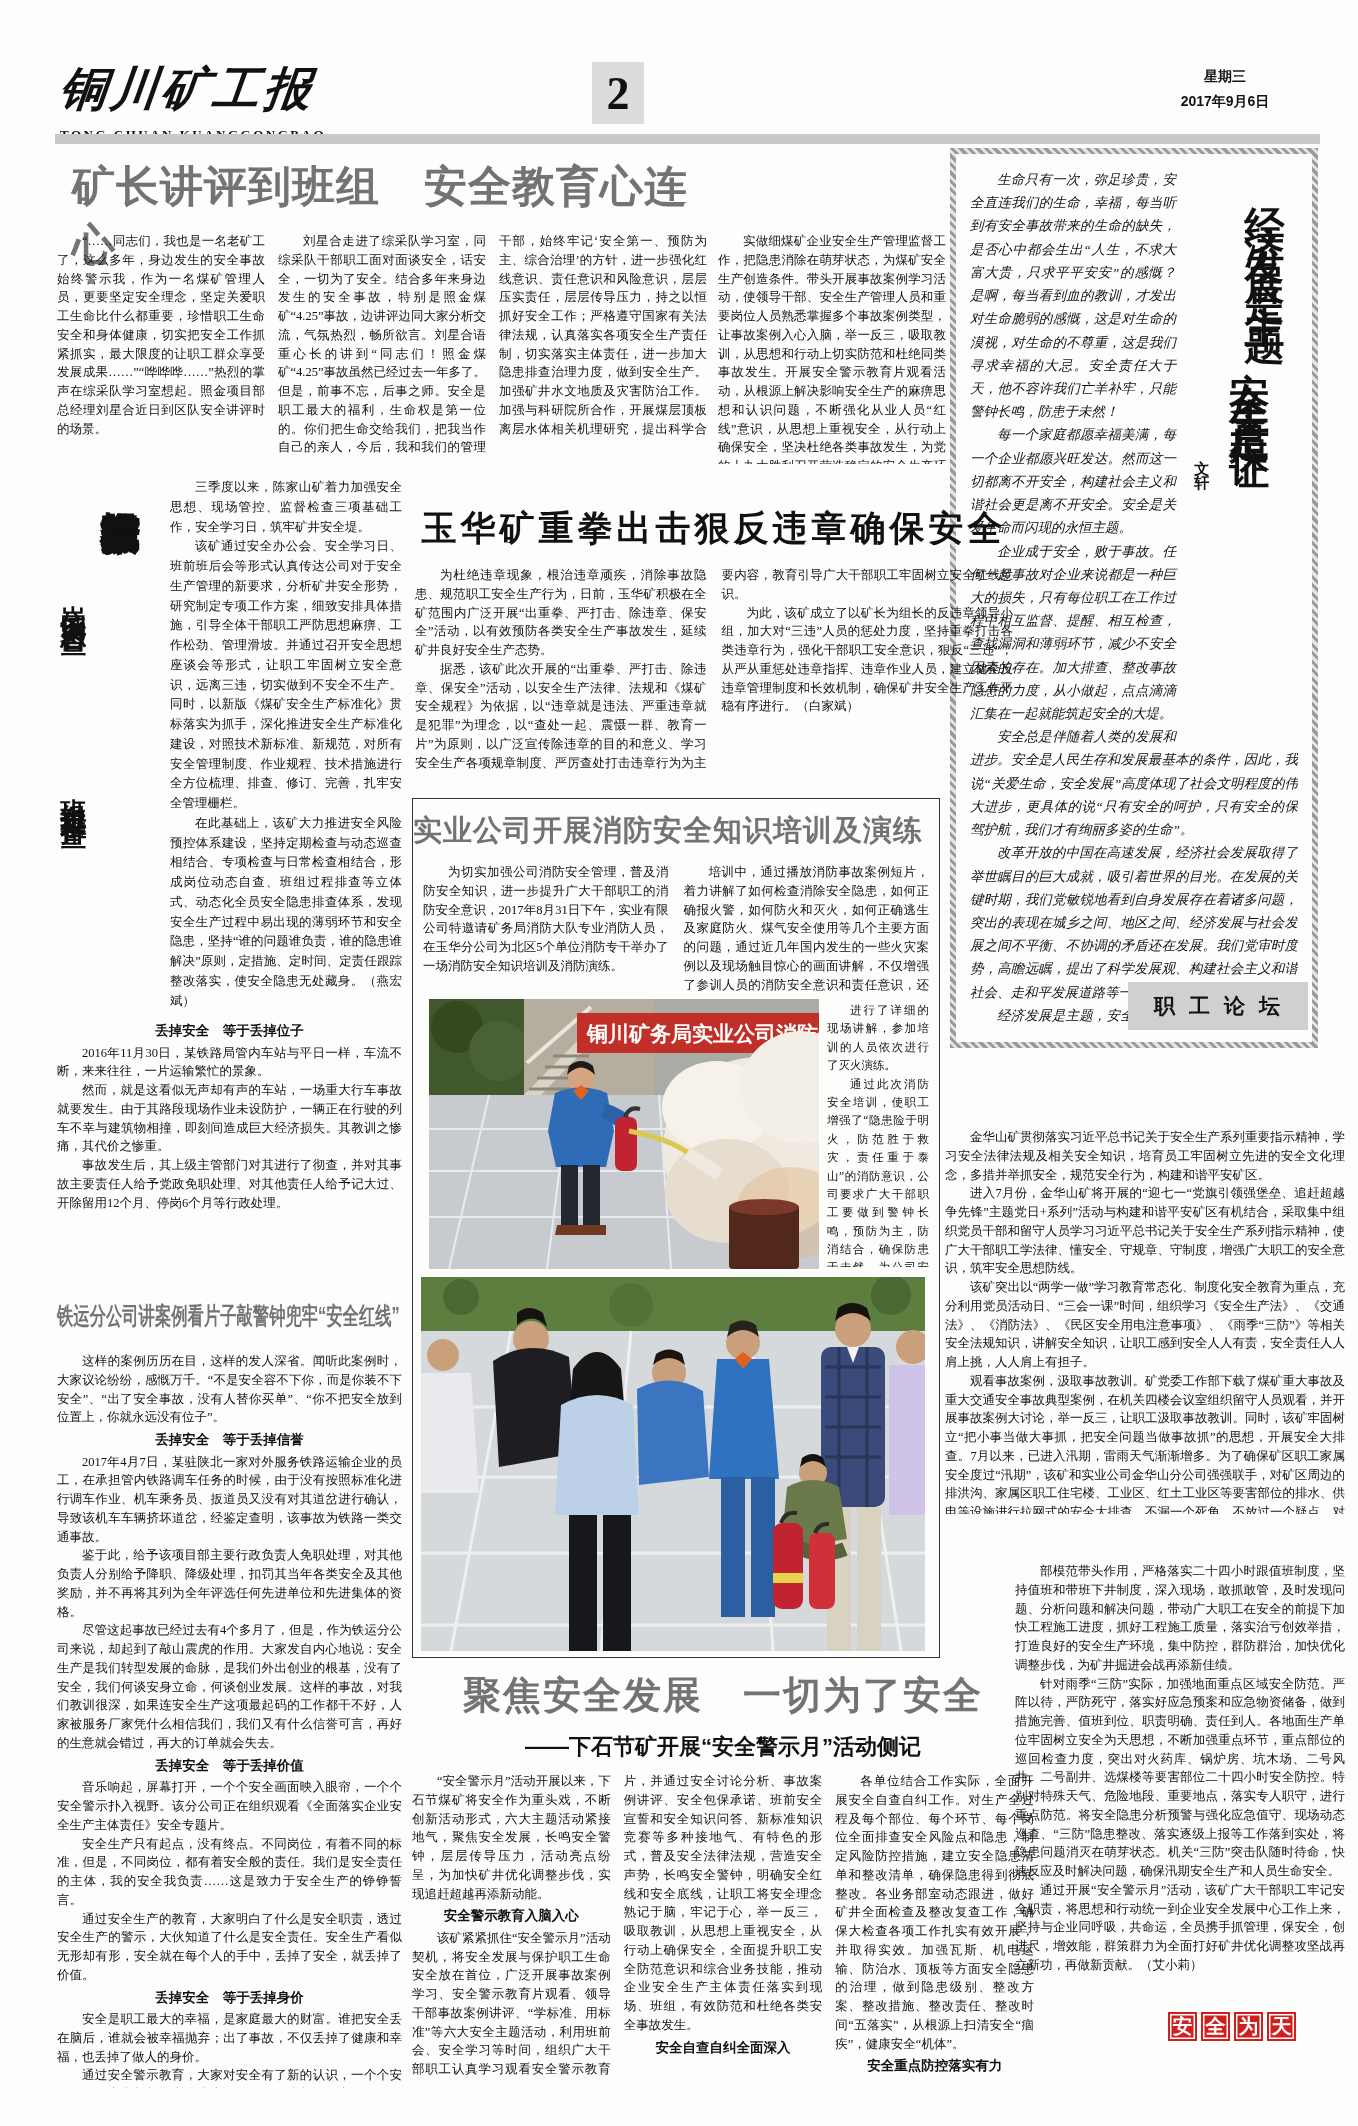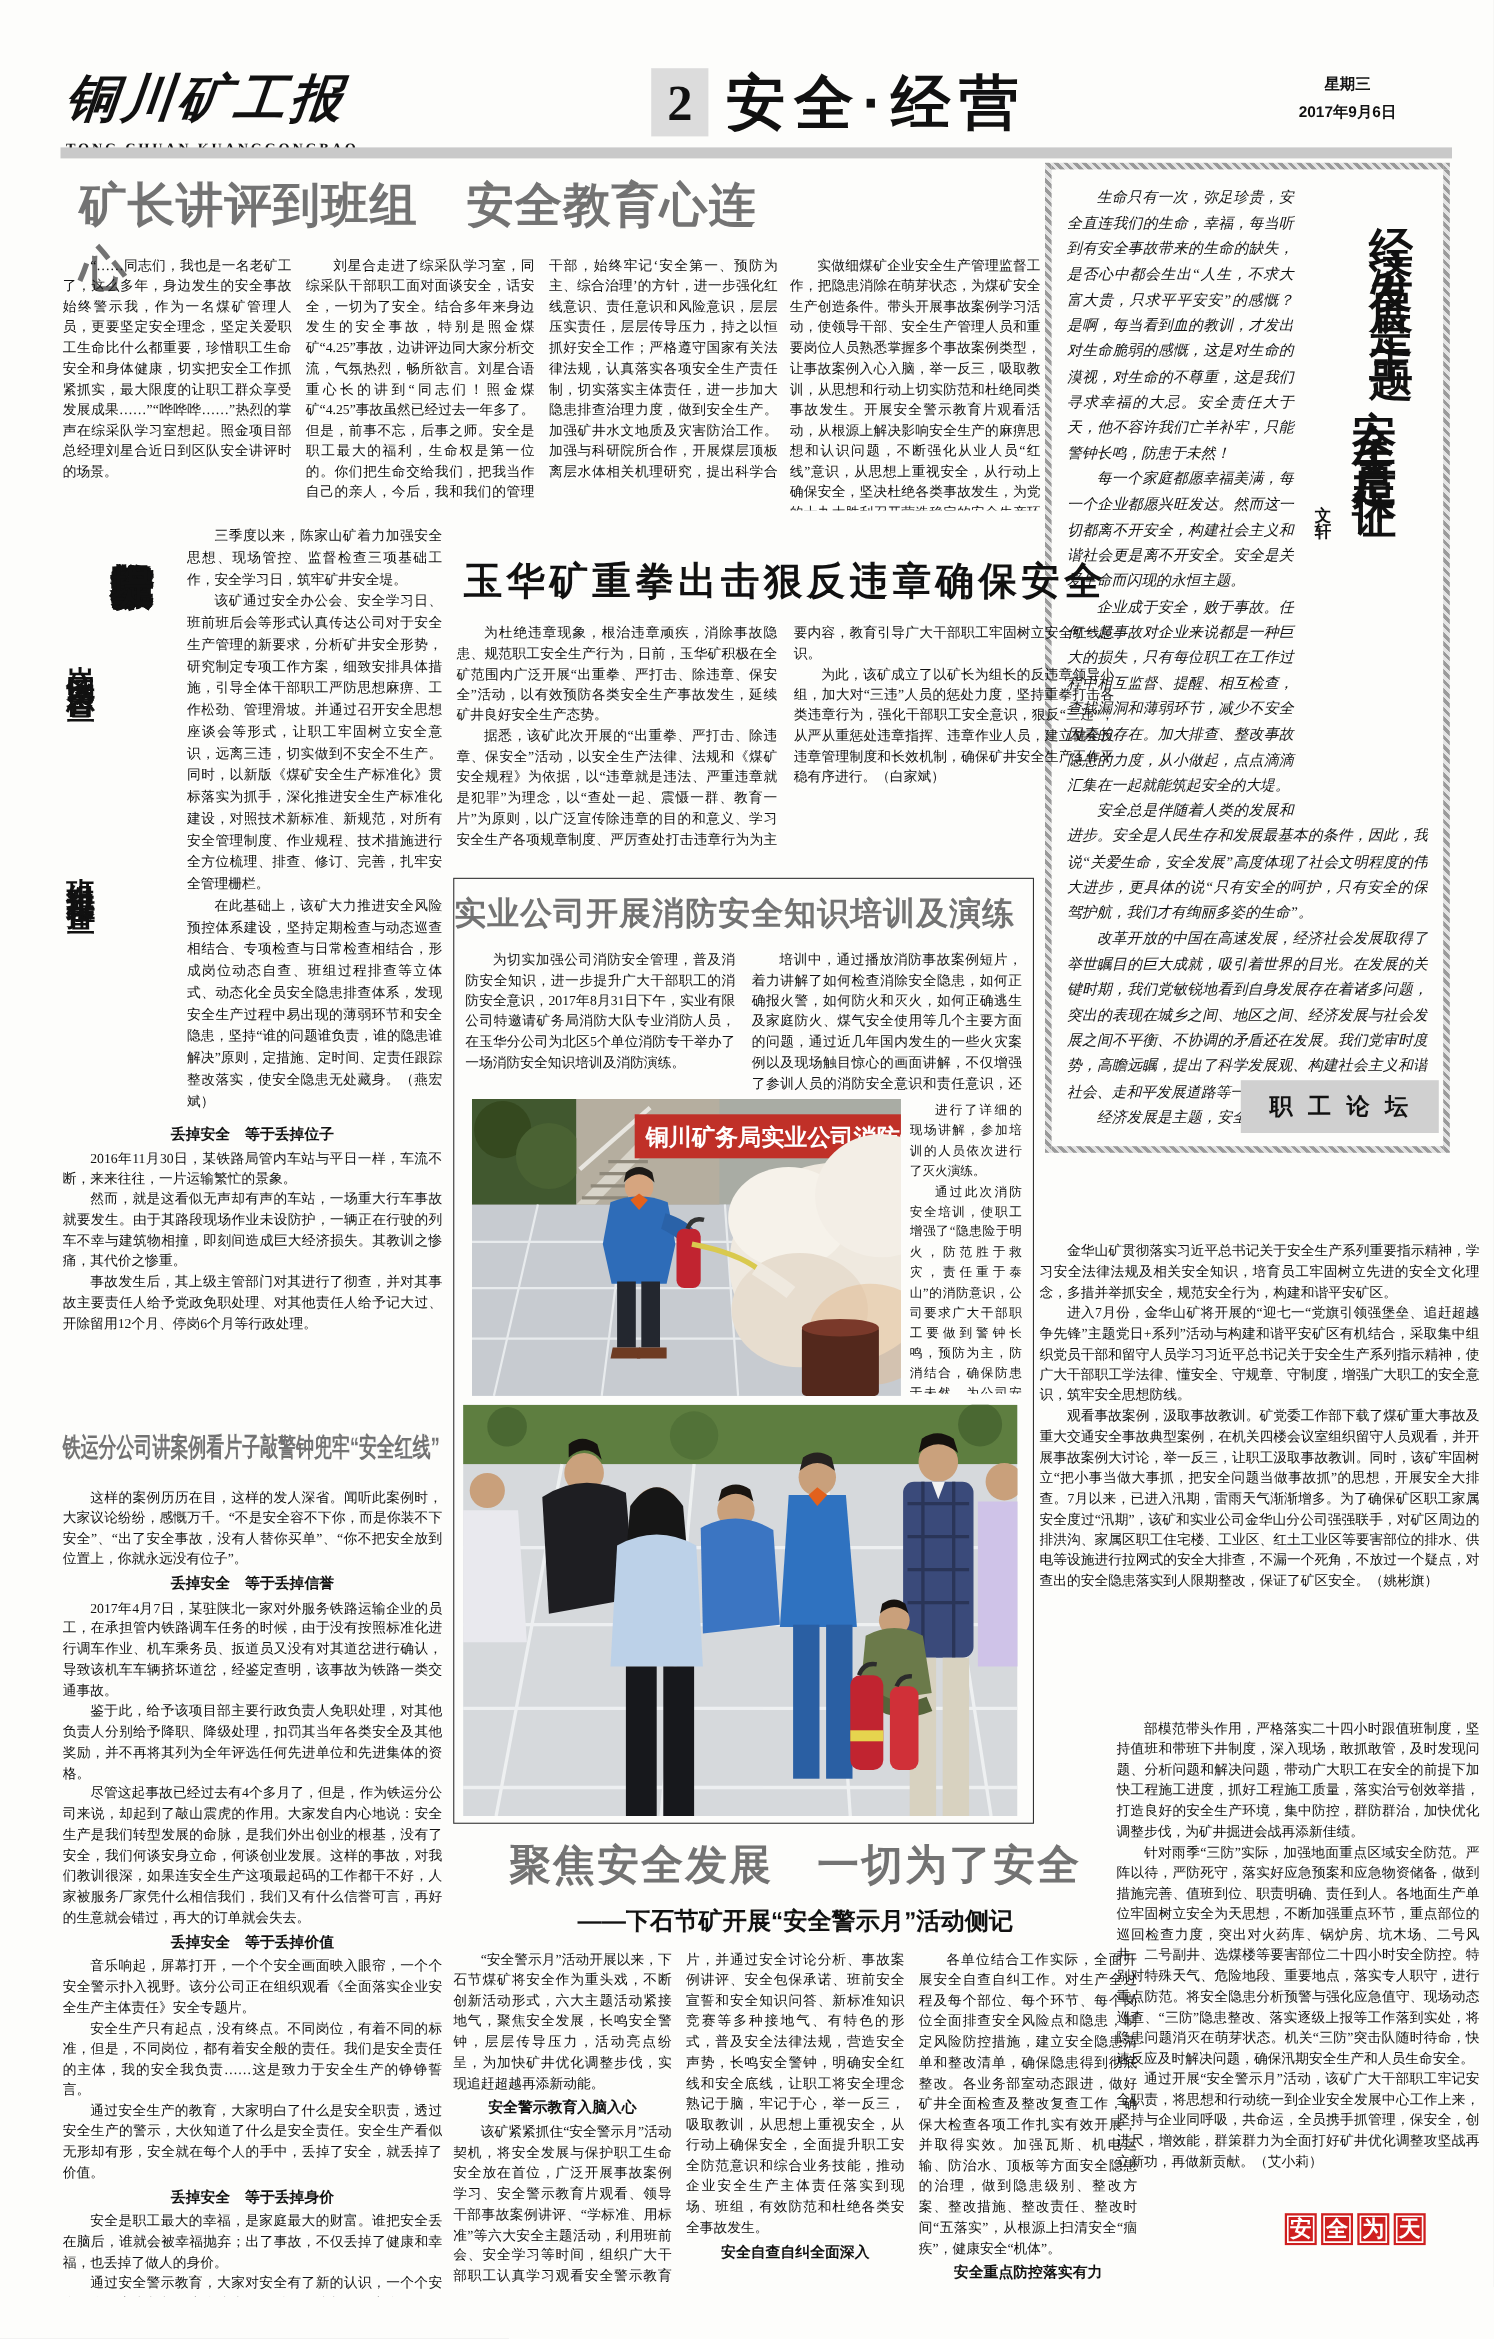--- a/index.html
+++ b/index.html
@@ -54,21 +54,20 @@
 </head>
 <body>
 
 <div class="page">
 
   <div class="abs" style="left:60px;top:58px;">
     <div class="logo">铜川矿工报</div>
     <div class="pinyin">TONG CHUAN KUANGGONGBAO</div>
   </div>
   <div class="abs pagenum" style="left:592px;top:62px;">2</div>
-  <div class="abs section-title" style="left:660px;top:58px;">安全·经营</div>
   <div class="abs dateline" style="left:1130px;top:64px;width:190px;">
     <div>星期三</div>
     <div>2017年9月6日</div>
   </div>
   <div class="abs hdr-bar" style="left:55px;top:134px;width:1265px;height:10px;"></div>
 
   <div class="abs headline h-main" style="left:72px;top:158px;width:650px;">矿长讲评到班组　安全教育心连心</div>
   <div class="abs copy cols3" style="left:57px;top:232px;width:650px;height:232px;">
       <p>“……同志们，我也是一名老矿工了，这么多年，身边发生的安全事故始终警示我，作为一名煤矿管理人员，更要坚定安全理念，坚定关爱职工生命比什么都重要，珍惜职工生命安全和身体健康，切实把安全工作抓紧抓实，最大限度的让职工群众享受发展成果……”“哗哗哗……”热烈的掌声在综采队学习室想起。照金项目部总经理刘星合近日到区队安全讲评时的场景。</p>
       <p>刘星合走进了综采队学习室，同综采队干部职工面对面谈安全，话安全，一切为了安全。结合多年来身边发生的安全事故，特别是照金煤矿“4.25”事故，边讲评边同大家分析交流，气氛热烈，畅所欲言。刘星合语重心长的讲到“同志们！照金煤矿“4.25”事故虽然已经过去一年多了。但是，前事不忘，后事之师。安全是职工最大的福利，生命权是第一位的。你们把生命交给我们，把我当作自己的亲人，今后，我和我们的管理干部，始终牢记‘安全第一、预防为主、综合治理’的方针，进一步强化红线意识、责任意识和风险意识，层层压实责任，层层传导压力，持之以恒抓好安全工作；严格遵守国家有关法律法规，认真落实各项安全生产责任制，切实落实主体责任，进一步加大隐患排查治理力度，做到安全生产。加强矿井水文地质及灾害防治工作。加强与科研院所合作，开展煤层顶板离层水体相关机理研究，提出科学合理的综合治理方案，并实施到位，确保安全生产。</p>
@@ -297,16 +296,17 @@
   <div class="abs slogan" style="left:1168px;top:2012px;">
     <span>安</span>
     <span>全</span>
     <span>为</span>
     <span>天</span>
   </div>
 
   <div class="abs copy" style="left:945px;top:1128px;width:400px;height:386px;">
       <p>金华山矿贯彻落实习近平总书记关于安全生产系列重要指示精神，学习安全法律法规及相关安全知识，培育员工牢固树立先进的安全文化理念，多措并举抓安全，规范安全行为，构建和谐平安矿区。</p>
       <p>进入7月份，金华山矿将开展的“迎七一“党旗引领强堡垒、追赶超越争先锋”主题党日+系列”活动与构建和谐平安矿区有机结合，采取集中组织党员干部和留守人员学习习近平总书记关于安全生产系列指示精神，使广大干部职工学法律、懂安全、守规章、守制度，增强广大职工的安全意识，筑牢安全思想防线。</p>
+      <p>该矿突出以“两学一做”学习教育常态化、制度化安全教育为重点，充分利用党员活动日、“三会一课”时间，组织学习《安全生产法》、《交通法》、《消防法》、《民区安全用电注意事项》、《雨季“三防”》等相关安全法规知识，讲解安全知识，让职工感到安全人人有责，安全责任人人肩上挑，人人肩上有担子。</p>
       <p>观看事故案例，汲取事故教训。矿党委工作部下载了煤矿重大事故及重大交通安全事故典型案例，在机关四楼会议室组织留守人员观看，并开展事故案例大讨论，举一反三，让职工汲取事故教训。同时，该矿牢固树立“把小事当做大事抓，把安全问题当做事故抓”的思想，开展安全大排查。7月以来，已进入汛期，雷雨天气渐渐增多。为了确保矿区职工家属安全度过“汛期”，该矿和实业公司金华山分公司强强联手，对矿区周边的排洪沟、家属区职工住宅楼、工业区、红土工业区等要害部位的排水、供电等设施进行拉网式的安全大排查，不漏一个死角，不放过一个疑点，对查出的安全隐患落实到人限期整改，保证了矿区安全。（姚彬旗）</p>
     </div>
 
 </div>
 
 </body></html>

